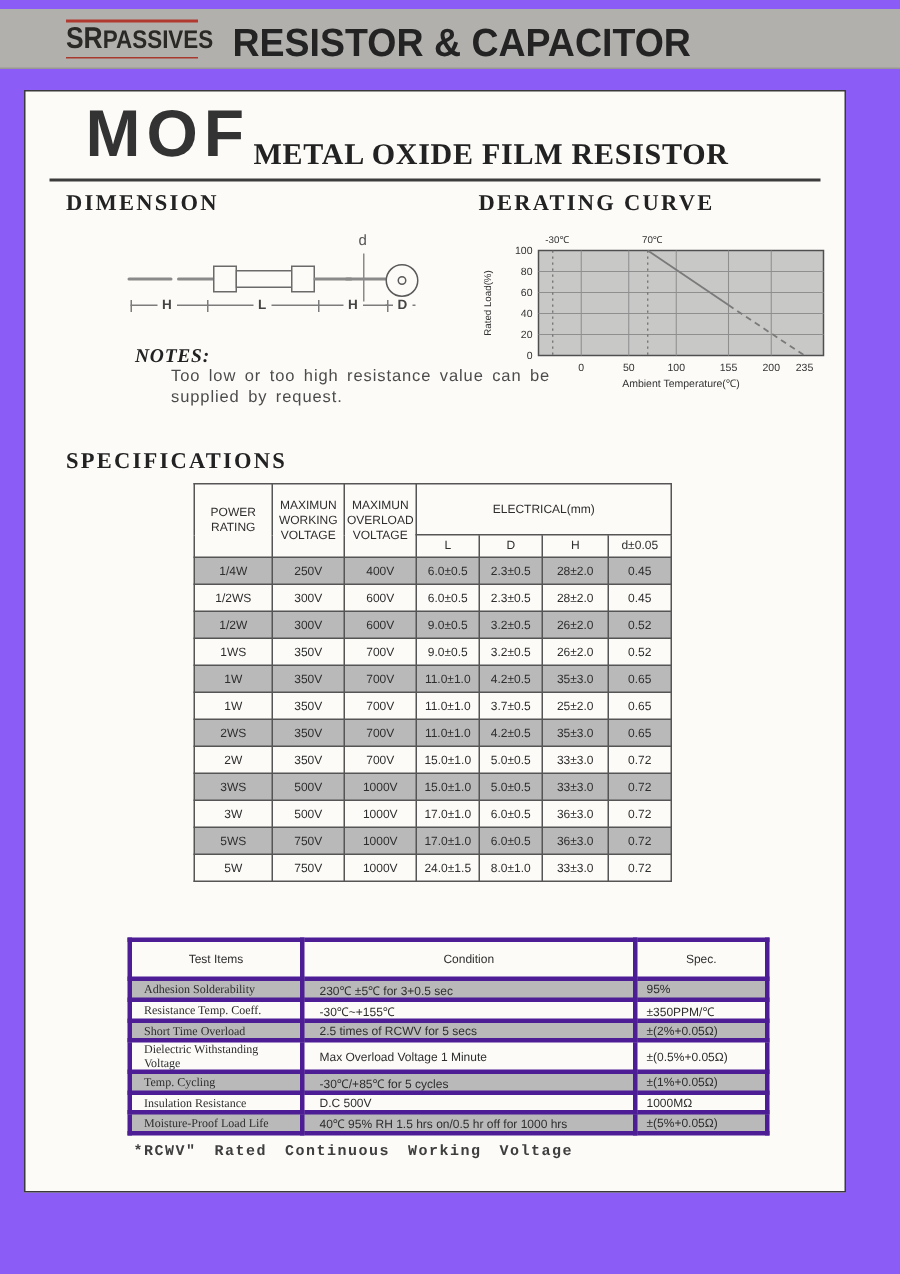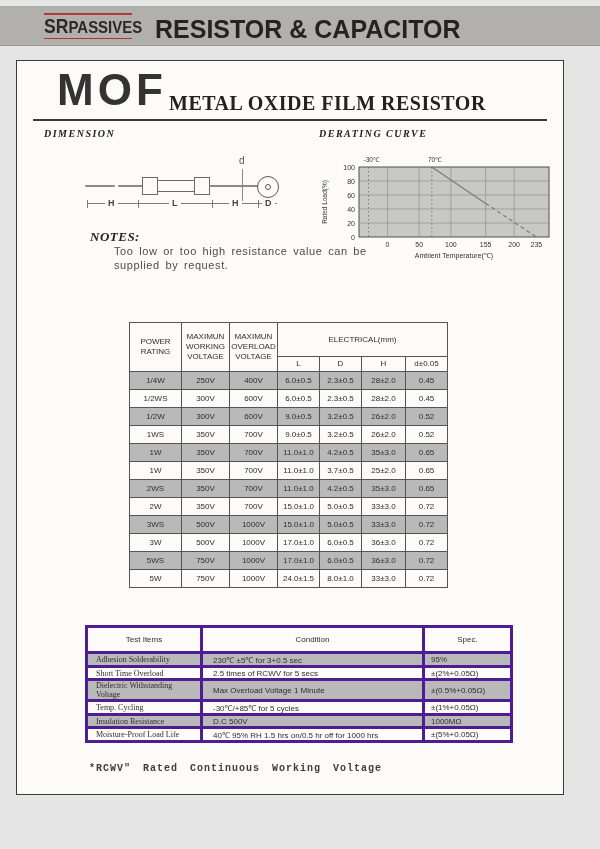--- a/index.html
+++ b/index.html
@@ -1,32 +1,32 @@
 <!DOCTYPE html>
 <html><head>
 <meta charset="utf-8">
 <style>
   html,body{margin:0;padding:0;}
   body{width:600px;height:849px;font-family:"Liberation Sans",sans-serif;overflow:hidden;}
-  .screen{position:relative;width:600px;height:849px;background:#e5e5e5;}
+  .screen{position:relative;width:600px;height:849px;background:#8b5cf6;}
   
   .topbar{position:absolute;left:0;top:6px;width:600px;height:39px;background:#b2b0ad;border-bottom:1px solid #9a9894;}
   .logo{position:absolute;left:44px;top:7px;width:88px;height:26px;}
   .logo .rule-top{position:absolute;left:0;top:0;width:100%;height:2px;background:#b03a30;}
   .logo .rule-bot{position:absolute;left:0;bottom:0;width:100%;height:1.5px;background:#a8382e;}
   .logo .word{position:absolute;left:0;top:2px;white-space:nowrap;color:#2b2926;font-weight:bold;transform:scaleX(.88);transform-origin:left;}
   .logo .sr{font-size:20px;letter-spacing:0;}
   .logo .pv{font-size:17px;letter-spacing:0;}
   .banner-title{position:absolute;left:155px;top:8px;font-size:25px;font-weight:bold;color:#232323;letter-spacing:0;transform:scaleY(1.05);transform-origin:top left;white-space:nowrap;}
   
   .page{position:absolute;left:16px;top:60px;width:546px;height:733px;background:#fcfbf8;border:1.5px solid #3a3a3a;}
   .mof{position:absolute;left:40px;top:4px;font-size:44px;font-weight:bold;letter-spacing:4px;color:#333;}
   .prodname{position:absolute;left:152px;top:31px;font-family:"Liberation Serif",serif;font-weight:bold;font-size:20px;color:#222;letter-spacing:.5px;white-space:nowrap;}
   .title-rule{position:absolute;left:16px;top:58px;width:514px;height:2px;background:#3c3c3c;}
-  .sec-head{position:absolute;font-family:"Liberation Serif",serif;font-style:italic;font-weight:bold;font-size:10px;color:#222;letter-spacing:1.5px;white-space:nowrap;}
+  .sec-head{position:absolute;font-family:"Liberation Serif",serif;font-weight:bold;font-size:15px;color:#222;letter-spacing:1.5px;white-space:nowrap;}
   
   .diag *{position:absolute;}
   .lead{height:2px;background:#8a8a8a;border-radius:1px;}
   .cap{border:1.5px solid #6a6a6a;background:#fcfbf8;}
   .rbody{border:1.5px solid #6a6a6a;background:#fcfbf8;}
   .dimline{height:1px;background:#7c7c7c;}
   .tick{width:1px;height:8px;background:#7c7c7c;}
   .dimlabel{font-size:9px;font-weight:bold;color:#444;background:#fcfbf8;padding:0 3px;line-height:10px;}
   .dlab{font-size:10px;color:#555;background:#fcfbf8;padding:0 2px;line-height:10px;}
   .endview{width:20px;height:20px;border:1.5px solid #5a5a5a;border-radius:50%;background:#fcfbf8;}
@@ -139,20 +139,21 @@
           <text x="54.5" y="11" text-anchor="middle" font-size="6.5" fill="#333" font-family="Liberation Sans, sans-serif">-30℃</text>
           <line x1="114.83333333333334" y1="16" x2="114.83333333333334" y2="86" stroke="#6a6a6a" stroke-width="0.8" stroke-dasharray="1.5,2.5"></line>
           <text x="117.83333333333334" y="11" text-anchor="middle" font-size="6.5" fill="#333" font-family="Liberation Sans, sans-serif">70℃</text>
           <polyline points="114.83333333333334,16 168.66666666666666,52.4" fill="none" stroke="#7a7a7a" stroke-width="1.2" stroke-dasharray="none"></polyline>
           <polyline points="168.66666666666666,52.4 219.33333333333334,86" fill="none" stroke="#7a7a7a" stroke-width="1.2" stroke-dasharray="4,3"></polyline>
           <text x="137" y="107" text-anchor="middle" font-size="7" fill="#333" font-family="Liberation Sans, sans-serif">Ambient Temperature(℃)</text>
           <text x="10" y="51" text-anchor="middle" font-size="6.5" fill="#333" font-family="Liberation Sans, sans-serif" transform="rotate(-90 10 51)">Rated Load(%)</text>
         </svg>
     </div>
 
+    <div class="sec-head" style="left:27px;top:239px;">SPECIFICATIONS</div>
     <table class="spec">
       <colgroup>
         <col style="width:52px">
           <col style="width:48px">
           <col style="width:48px">
         <col style="width:42px">
           <col style="width:42px">
           <col style="width:44px">
           <col style="width:42px">
       </colgroup>
@@ -295,20 +296,25 @@
           <th>Spec.</th>
         </tr>
       </thead>
       <tbody>
           <tr>
             <td>Adhesion Solderability</td>
             <td>230℃ ±5℃ for 3+0.5 sec</td>
             <td>95%</td>
           </tr>
           <tr>
+            <td>Resistance Temp. Coeff.</td>
+            <td>-30℃~+155℃</td>
+            <td>±350PPM/℃</td>
+          </tr>
+          <tr>
             <td>Short Time Overload</td>
             <td>2.5 times of RCWV for 5 secs</td>
             <td>±(2%+0.05Ω)</td>
           </tr>
           <tr>
             <td>Dielectric Withstanding Voltage</td>
             <td>Max Overload Voltage 1 Minute</td>
             <td>±(0.5%+0.05Ω)</td>
           </tr>
           <tr>

